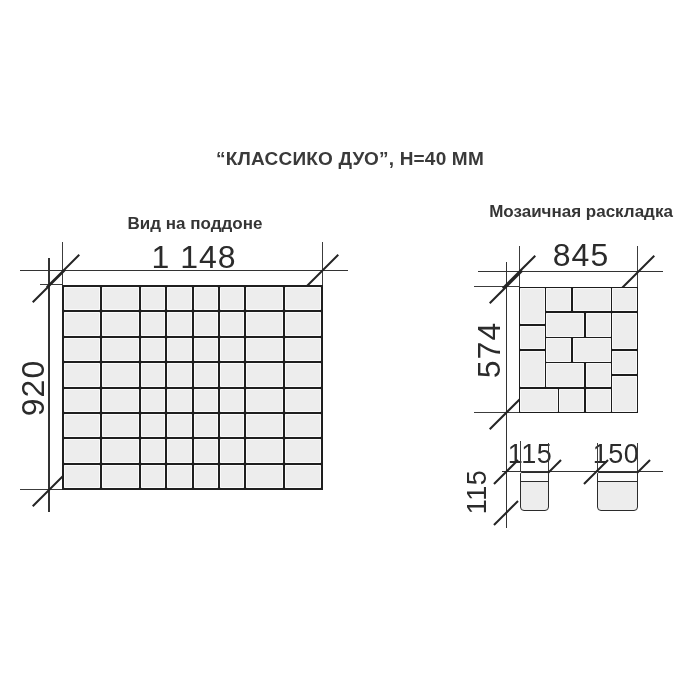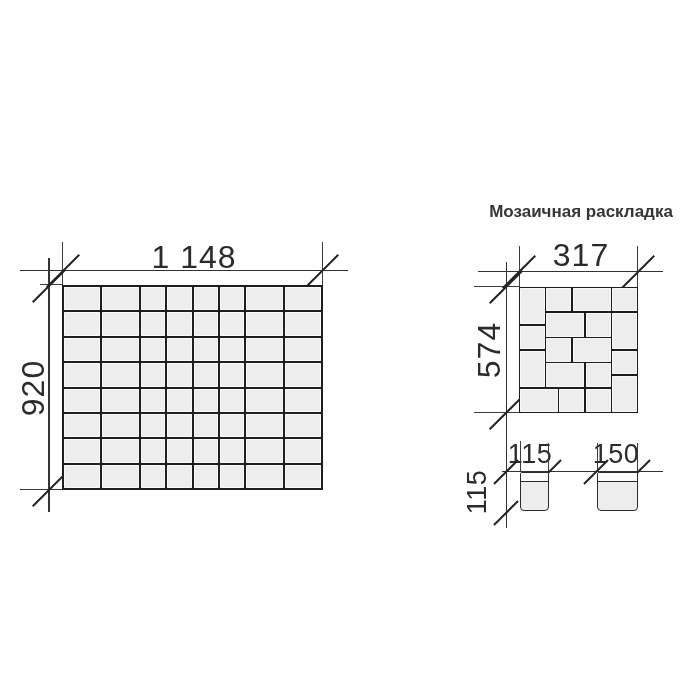--- a/index.html
+++ b/index.html
@@ -31,22 +31,24 @@
   .unit-tile{position:absolute;box-sizing:border-box;border:1.5px solid #2b2b2b;
              border-radius:2px 2px 4px 4px;background:#ededed;overflow:hidden;}
   .unit-top{height:8px;background:#fcfcfc;border-bottom:1.5px solid #2b2b2b;}
 </style>
 </head>
 <body>
 
 <div class="canvas">
 
   <div class="title">
+    <div>“КЛАССИКО ДУО”, Н=40 ММ</div>
   </div>
 
+  <div class="subtitle" style="left:95px;top:214px;width:200px;">Вид на поддоне</div>
 
   <div class="dimnum" style="left:114px;top:240px;width:160px;">1 148</div>
 
   <div class="dimnum vtext" style="left:-27px;top:371px;width:120px;height:34px;">920</div>
 
   <div class="dimline-h" style="left:20px;top:269.5px;width:328px;"></div>
   <div class="dimline-v" style="left:48px;top:258px;height:254px;"></div>
   <div class="ext-v" style="left:62px;top:242px;height:43px;"></div>
   <div class="ext-v" style="left:321.5px;top:242px;height:43px;"></div>
   <div class="ext-h" style="left:40px;top:284px;width:22px;"></div>
@@ -119,21 +121,21 @@
       <div class="cell"></div>
       <div class="cell"></div>
       <div class="cell"></div>
       <div class="cell"></div>
       <div class="cell"></div>
       <div class="cell"></div>
     </div>
 
   <div class="subtitle" style="left:481px;top:202px;width:200px;">Мозаичная раскладка</div>
 
-  <div class="dimnum" style="left:501px;top:238px;width:160px;">317</div>
+  <div class="dimnum" style="left:501px;top:238px;width:160px;">845</div>
   <div class="dimnum vtext" style="left:429px;top:333px;width:120px;height:34px;">574</div>
 
   <div class="dimline-h" style="left:478px;top:270.5px;width:185px;"></div>
   <div class="dimline-v" style="left:505.5px;top:262px;height:266px;"></div>
   <div class="ext-v" style="left:519px;top:246px;height:41px;"></div>
   <div class="ext-v" style="left:637px;top:246px;height:41px;"></div>
   <div class="ext-h" style="left:474px;top:286px;width:45px;"></div>
   <div class="ext-h" style="left:474px;top:412px;width:45px;"></div>
 
   <div class="tick" style="left:496px;top:270.5px;"></div>

